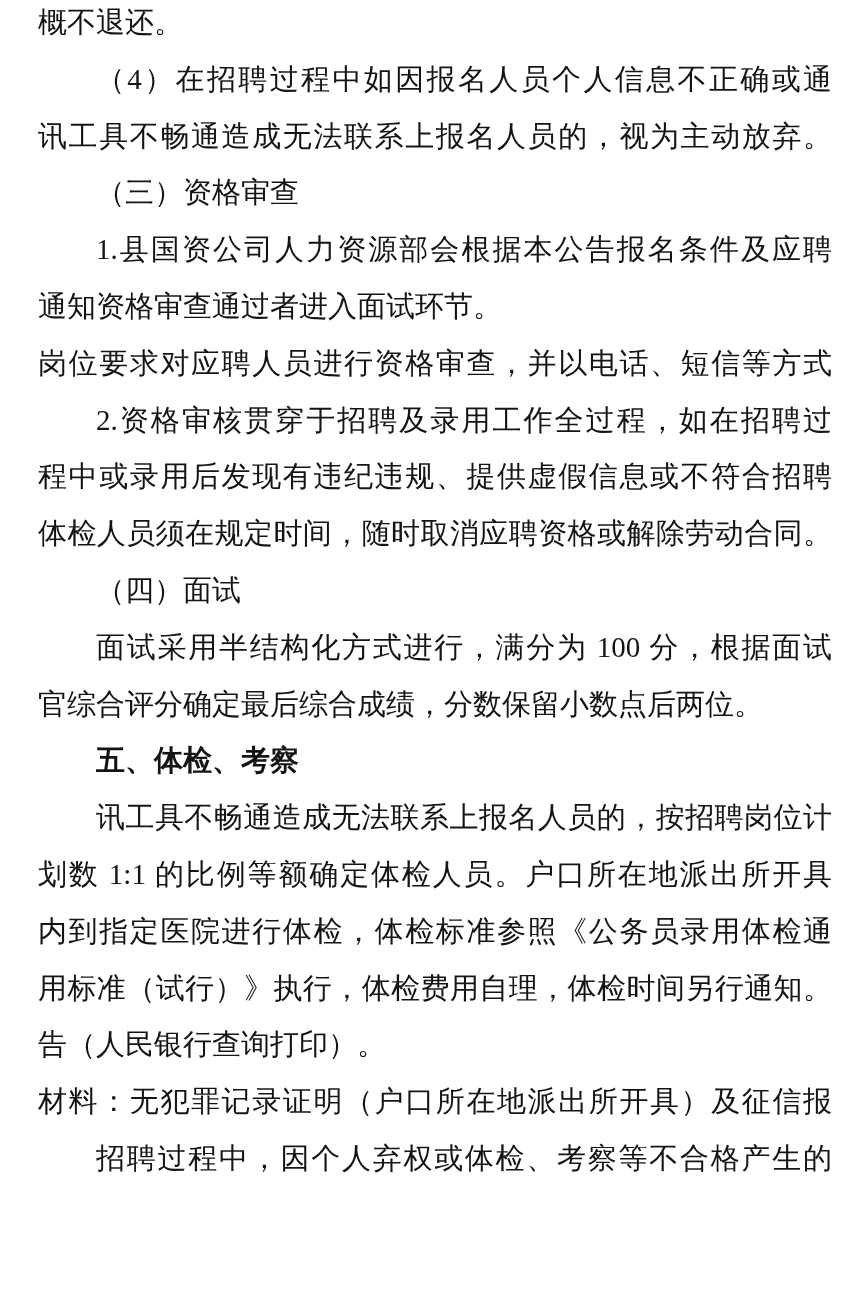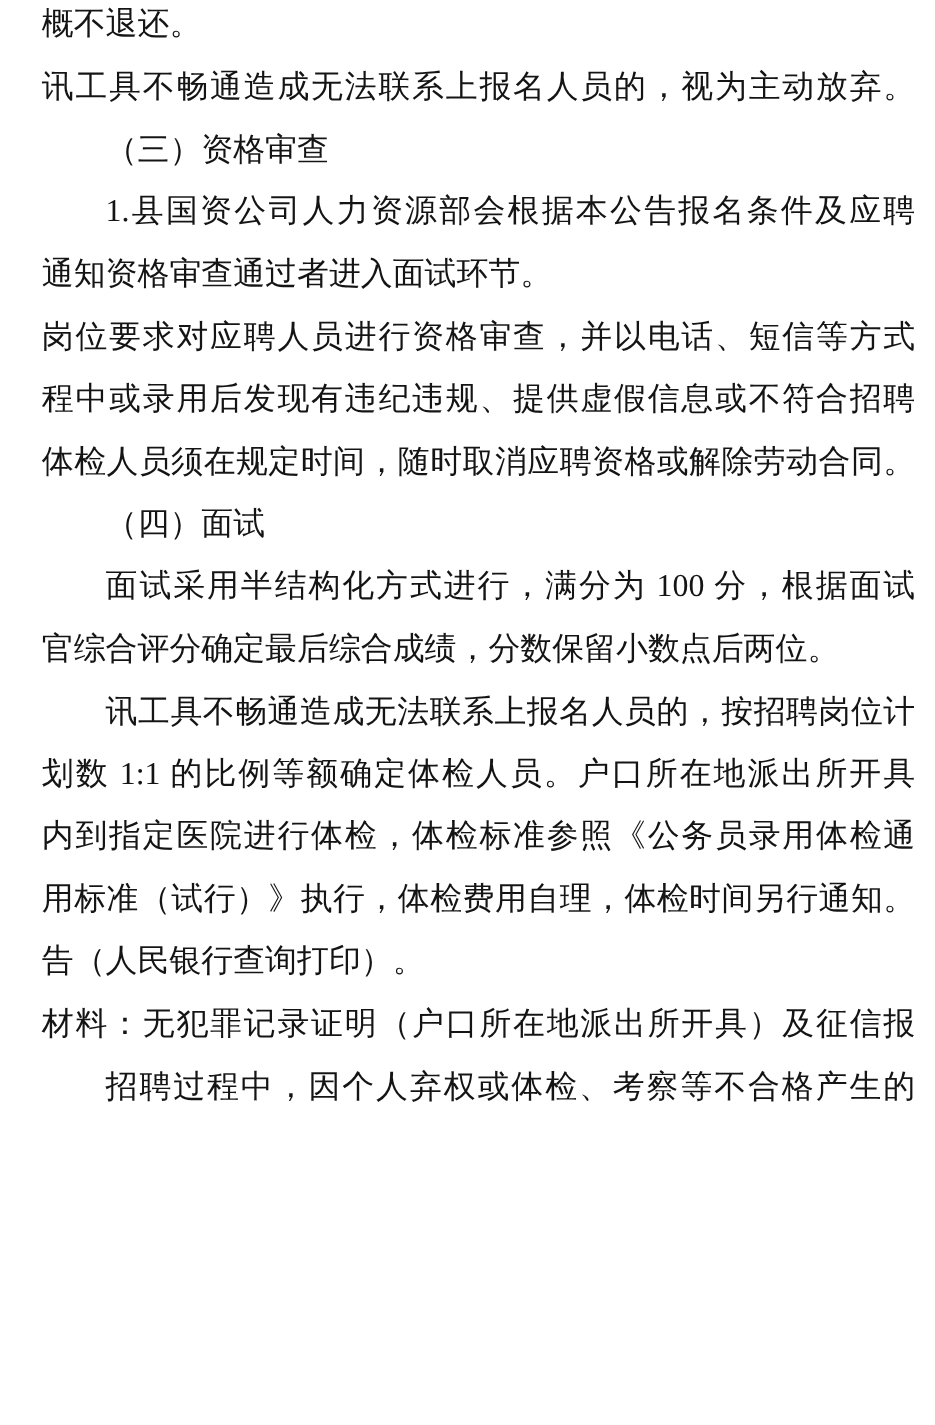--- a/index.html
+++ b/index.html
@@ -40,30 +40,33 @@
     .line.bold {
       font-weight: bold;
     }
   </style>
 </head>
 <body>
 
 <div class="page">
   <div class="doc">
     <div class="line">概不退还。</div>
+    <div class="line indent justify">（4）在招聘过程中如因报名人员个人信息不正确或通</div>
     <div class="line justify">讯工具不畅通造成无法联系上报名人员的，视为主动放弃。</div>
     <div class="line indent">（三）资格审查</div>
     <div class="line indent justify">1.县国资公司人力资源部会根据本公告报名条件及应聘</div>
     <div class="line">通知资格审查通过者进入面试环节。</div>
     <div class="line justify">岗位要求对应聘人员进行资格审查，并以电话、短信等方式</div>
+    <div class="line indent justify">2.资格审核贯穿于招聘及录用工作全过程，如在招聘过</div>
     <div class="line justify">程中或录用后发现有违纪违规、提供虚假信息或不符合招聘</div>
     <div class="line justify">体检人员须在规定时间，随时取消应聘资格或解除劳动合同。</div>
     <div class="line indent">（四）面试</div>
     <div class="line indent justify">面试采用半结构化方式进行，满分为 100 分，根据面试</div>
     <div class="line">官综合评分确定最后综合成绩，分数保留小数点后两位。</div>
+    <div class="line indent bold">五、体检、考察</div>
     <div class="line indent justify">讯工具不畅通造成无法联系上报名人员的，按招聘岗位计</div>
     <div class="line justify">划数 1:1 的比例等额确定体检人员。户口所在地派出所开具</div>
     <div class="line justify">内到指定医院进行体检，体检标准参照《公务员录用体检通</div>
     <div class="line justify">用标准（试行）》执行，体检费用自理，体检时间另行通知。</div>
     <div class="line">告（人民银行查询打印）。</div>
     <div class="line justify">材料：无犯罪记录证明（户口所在地派出所开具）及征信报</div>
     <div class="line indent justify">招聘过程中，因个人弃权或体检、考察等不合格产生的</div>
   </div>
 </div>
 

